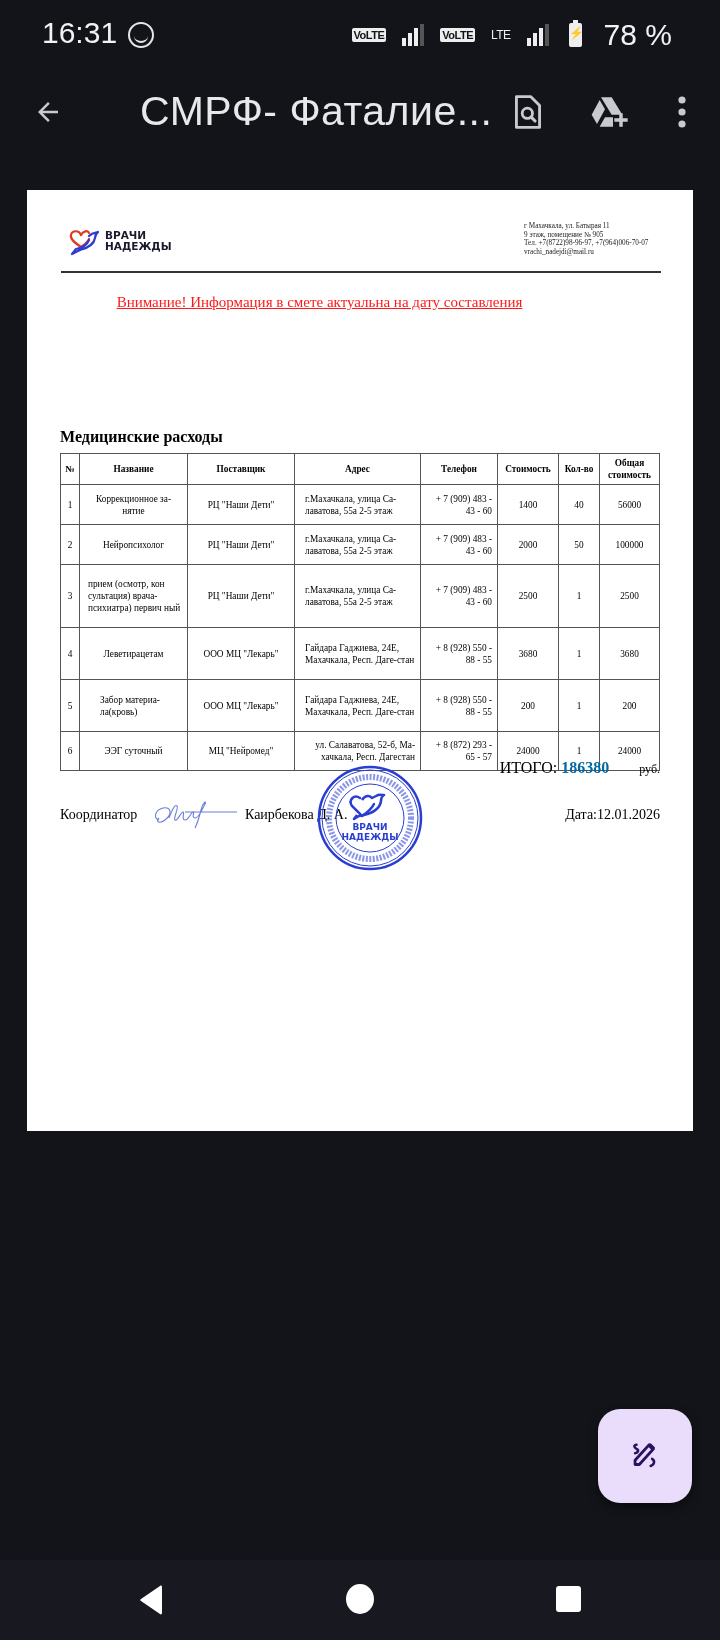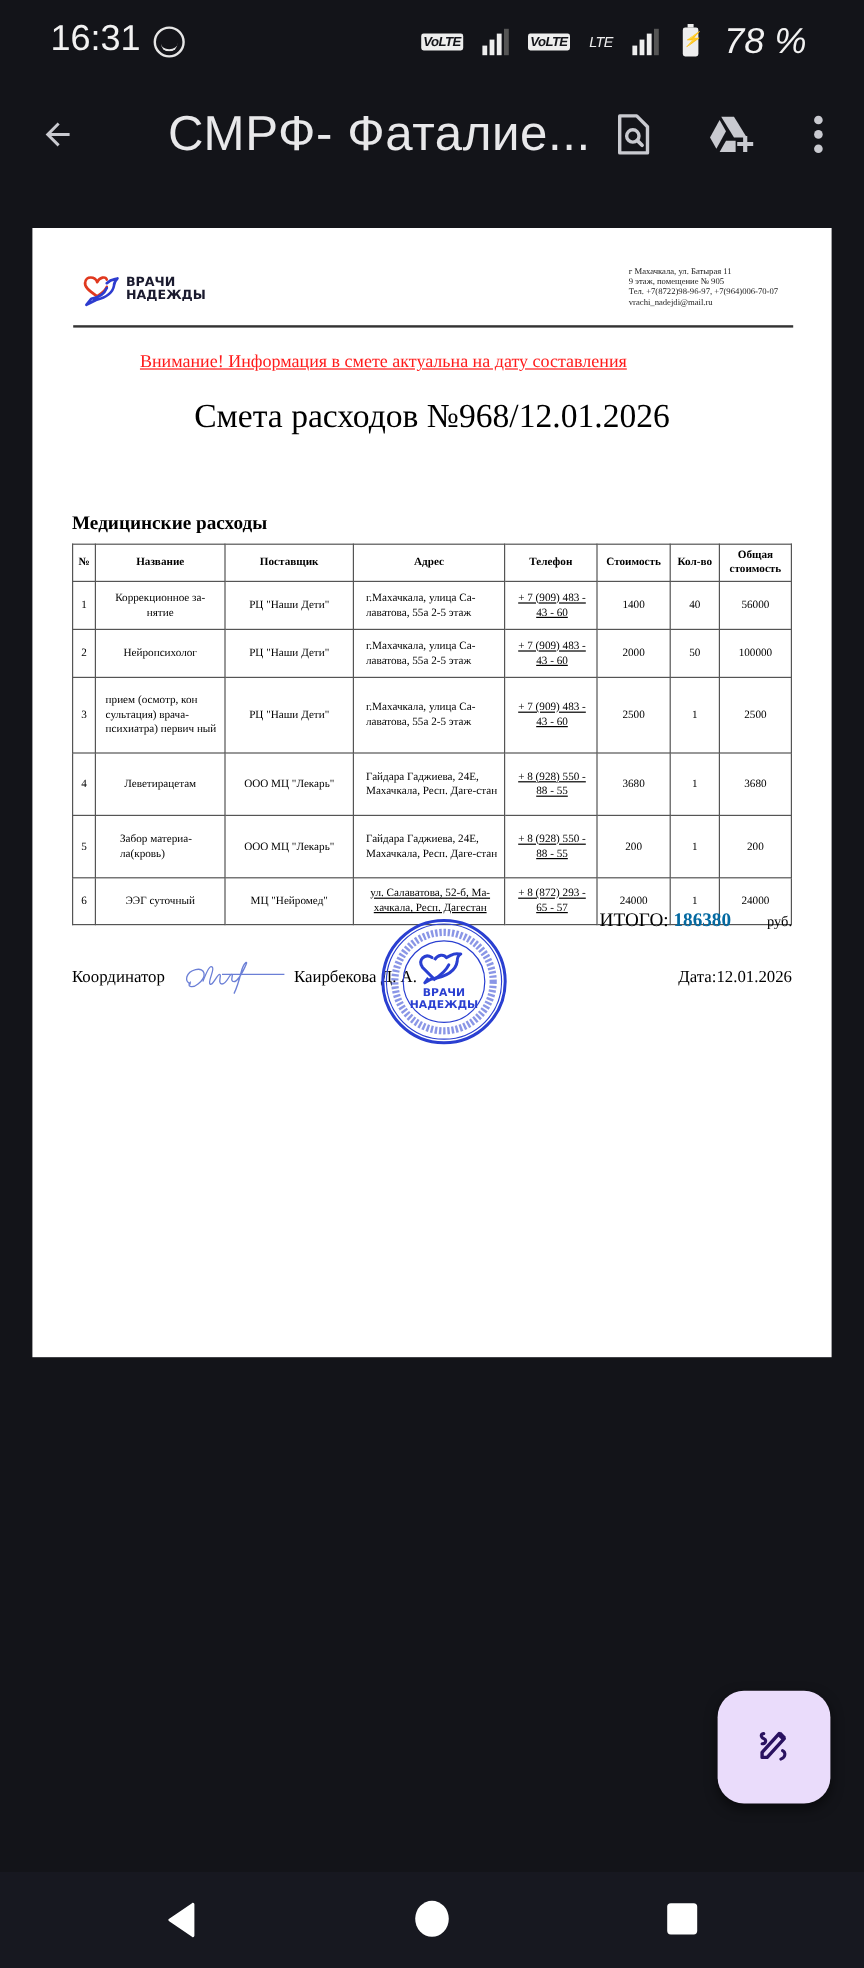--- a/index.html
+++ b/index.html
@@ -4,21 +4,21 @@
 <style>
   * { box-sizing: border-box; margin: 0; padding: 0; }
   html, body { width: 720px; height: 1640px; background: #131419; overflow: hidden; }
   body { position: relative; font-family: "Liberation Sans", sans-serif; color: #fff; }
 
   
   .status-bar { position: absolute; left: 0; top: 0; width: 720px; height: 70px; }
   .status-time { position: absolute; left: 42px; top: 16px; font-size: 30px; color: #f2f2f2; font-family: "Liberation Sans", sans-serif; }
   .status-dnd { position: absolute; left: 128px; top: 22px; width: 26px; height: 26px; border: 2.5px solid #e6e6e6; border-radius: 50%; }
   .status-dnd::after { content: ""; position: absolute; left: 4px; top: 10px; width: 14px; height: 7px; border-bottom: 2.5px solid #e6e6e6; border-radius: 0 0 10px 10px; }
-  .status-right { position: absolute; right: 48px; top: 20px; height: 30px; display: flex; align-items: center; gap: 16px; font-style: italic; }
+  .status-right { position: absolute; right: 48px; top: 20px; height: 30px; display: flex; align-items: center; gap: 16px; }
   .volte { font-size: 11px; background: #eee; color: #131419; padding: 1px 2px; border-radius: 2px; font-weight: bold; letter-spacing: -0.5px; }
   .lte { font-size: 12px; color: #eee; letter-spacing: -0.5px; }
   .signal { display: flex; align-items: flex-end; gap: 2px; height: 22px; }
   .signal span { width: 4px; background: #eee; }
   .signal span.dim { background: #555; }
   .battery { width: 13px; height: 24px; border: 2px solid #eee; border-radius: 2px; position: relative; margin-left: 4px; background: #eee; }
   .battery::before { content: ""; position: absolute; top: -5px; left: 2px; width: 5px; height: 3px; background: #eee; }
   .battery::after { content: "⚡"; position: absolute; left: -1px; top: 1px; font-size: 12px; color: #131419; }
   .battery-pct { font-size: 30px; color: #f2f2f2; margin-left: 6px; }
 
@@ -36,21 +36,21 @@
   .hr { position: absolute; left: 34px; top: 81px; width: 600px; height: 1.5px; background: #333; }
   .warning { position: absolute; left: 0; width: 585px; top: 104px; text-align: center; color: #ff1a1a; font-size: 15px; text-decoration: underline; }
   .doc-title { position: absolute; left: 0; width: 666px; top: 142px; text-align: center; font-size: 28px; }
   .patient { position: absolute; left: 0; width: 666px; top: 194px; text-align: center; font-size: 13px; }
   .section-title { position: absolute; left: 33px; top: 238px; font-size: 16px; font-weight: bold; }
 
   table.exp { position: absolute; left: 33px; top: 263px; border-collapse: collapse; font-size: 9.3px; line-height: 12px; }
   table.exp th, table.exp td { border: 1.5px solid #555; text-align: center; vertical-align: middle; padding: 1px 5px; }
   table.exp th { font-weight: bold; font-size: 9.3px; }
   table.exp td.left { text-align: left; padding-left: 10px; }
-  table.exp td.left-tight { text-align: center; padding-left: 7px; text-decoration: underline; }
+  table.exp td.left-tight { text-align: right; padding-left: 7px; }
 
   .total { position: absolute; right: 33px; top: 569px; font-size: 16px; white-space: nowrap; }
   .total .amount { color: #0369a1; font-weight: bold; }
   .total .cur { font-size: 12px; padding-left: 27px; }
   .coord-label { position: absolute; left: 33px; top: 617px; font-size: 14px; }
   .signature { position: absolute; left: 118px; top: 600px; }
   .coord-name { position: absolute; left: 218px; top: 617px; font-size: 14px; white-space: nowrap; }
   .stamp { position: absolute; left: 289px; top: 574px; width: 108px; height: 108px; }
   .date { position: absolute; right: 33px; top: 617px; font-size: 14px; }
 
@@ -134,21 +134,20 @@
     </div>
   </div>
   <div class="contacts">
     <div>г Махачкала, ул. Батырая 11</div>
     <div>9 этаж, помещение № 905</div>
     <div>Тел. +7(8722)98-96-97, +7(964)006-70-07</div>
     <div>vrachi_nadejdi@mail.ru</div>
   </div>
   <div class="hr"></div>
   <div class="warning">Внимание! Информация в смете актуальна на дату составления</div>
-  <div class="doc-title">Смета расходов №968/12.01.2026</div>
   <div class="section-title">Медицинские расходы</div>
 
   <table class="exp">
     <colgroup>
       <col style="width:19px">
         <col style="width:108px">
         <col style="width:107px">
         <col style="width:126px">
       <col style="width:77px">
         <col style="width:61px">

